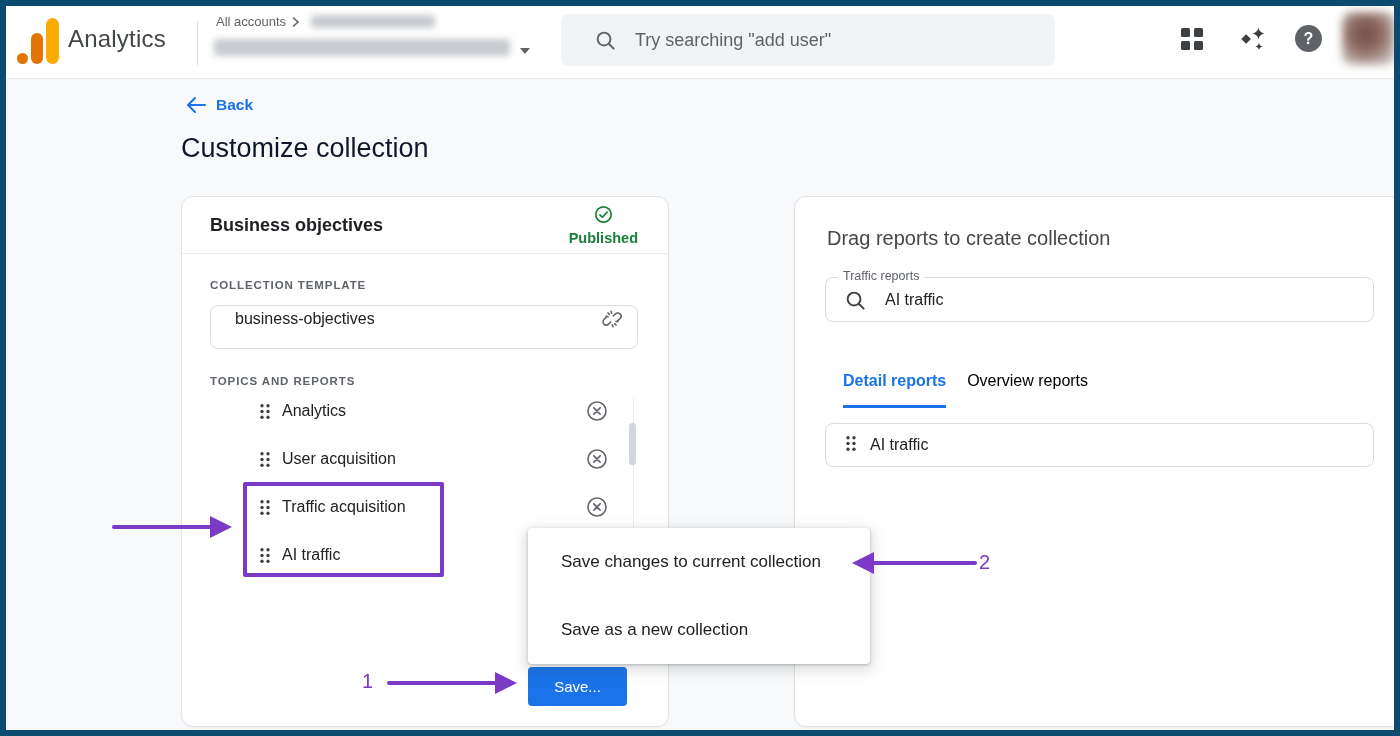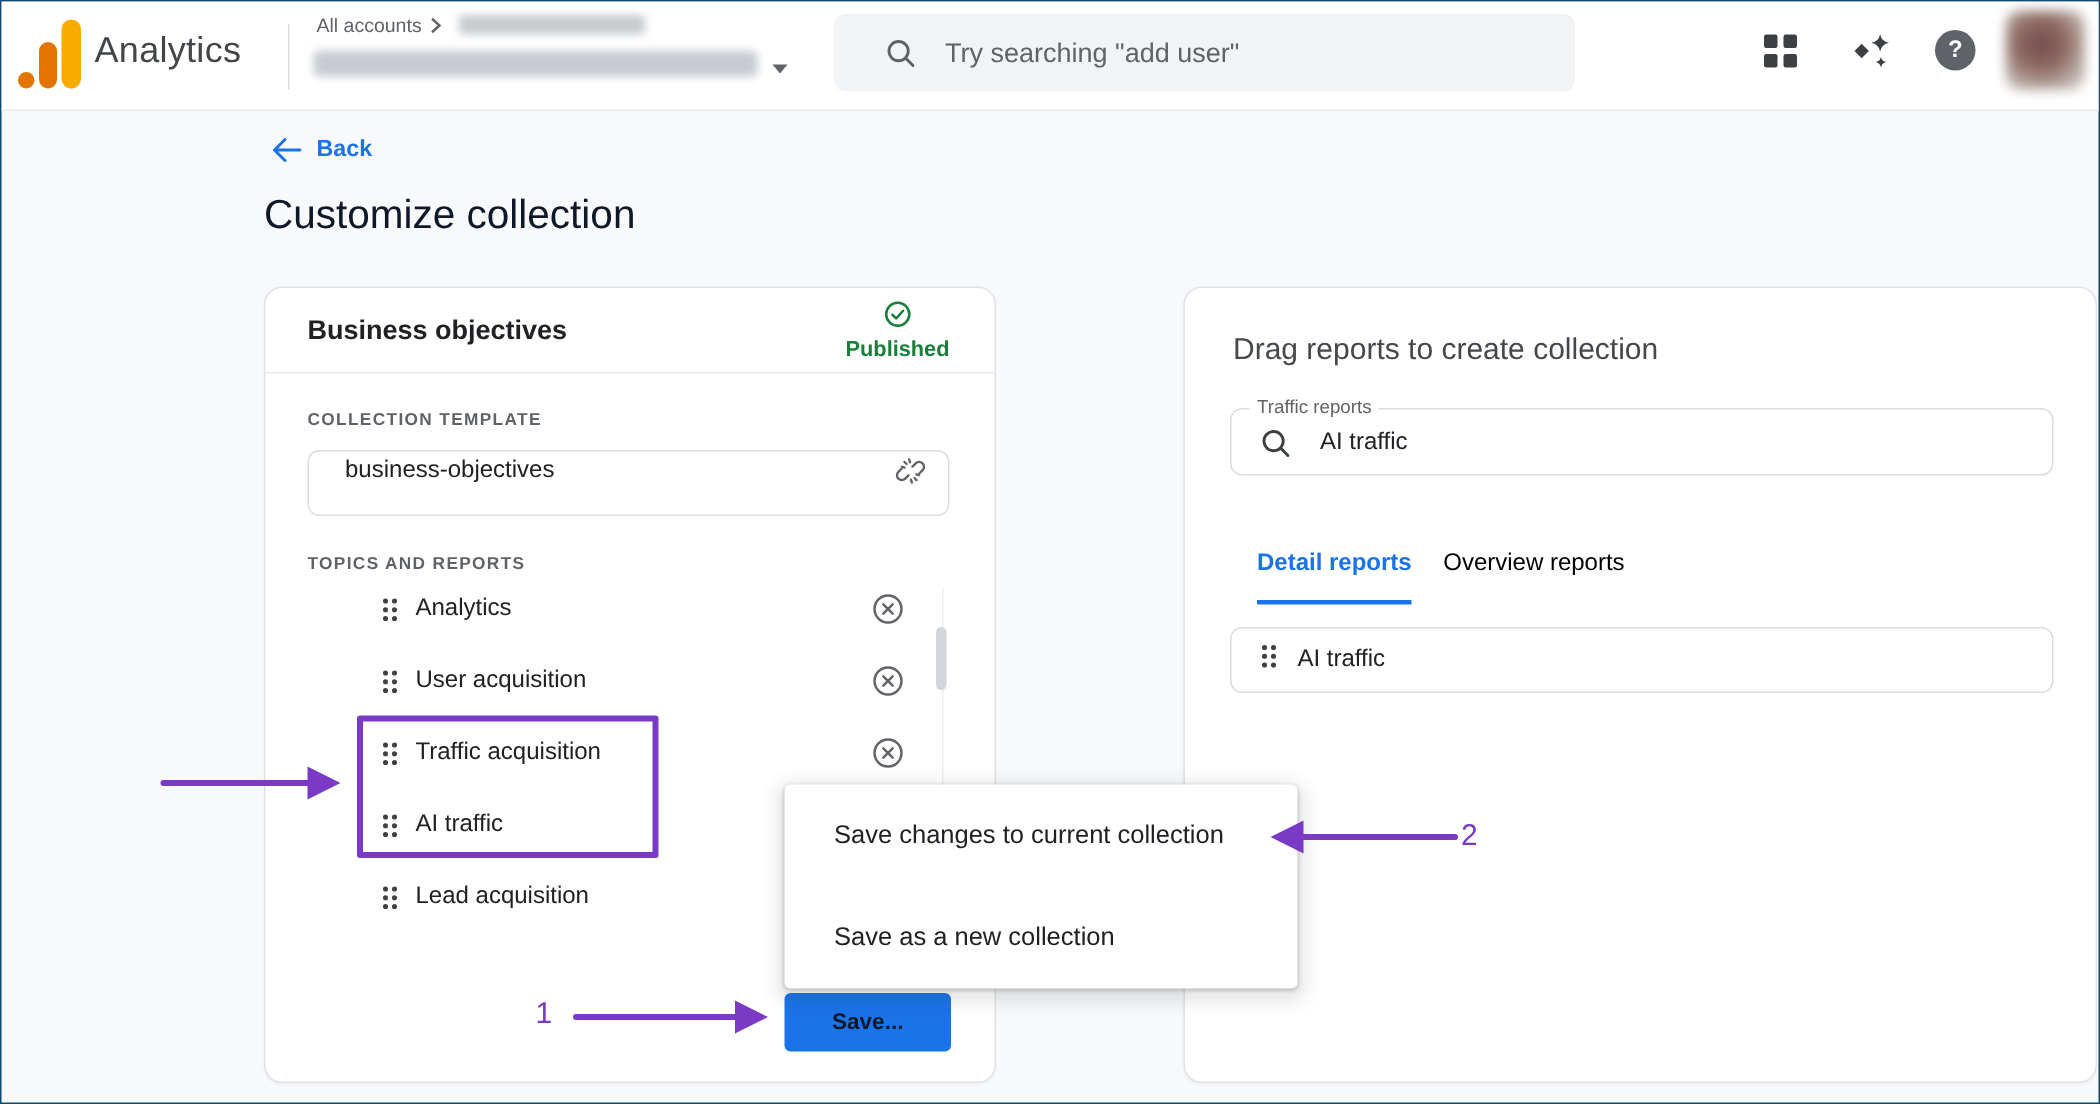--- a/index.html
+++ b/index.html
@@ -1,18 +1,18 @@
 <!DOCTYPE html>
 <html><head>
 <meta charset="utf-8">
 <style>
   * { margin:0; padding:0; box-sizing:border-box; }
   html,body { width:1400px; height:736px; }
   body { font-family:"Liberation Sans", sans-serif; color:#202124; }
-  .page { position:relative; width:1400px; height:736px; background:#f8f9fa; overflow:hidden; border:1px solid #0c4a6e; }
+  .page { position:relative; width:1400px; height:736px; background:#f8f9fa; overflow:hidden; border:6px solid #0c4a6e; }
 
   
   .header { position:absolute; left:0; top:0; width:1400px; height:73px; background:#fff; border-bottom:1px solid #e9eaec; }
   .logo { position:absolute; left:8px; top:10px; width:48px; height:52px; }
   .logo .dot  { position:absolute; left:3px;  bottom:4px; width:11px; height:11px; border-radius:50%; background:#e37400; }
   .logo .bar-mid  { position:absolute; left:17px; bottom:4px; width:12px; height:31px; border-radius:6px; background:#e37400; }
   .logo .bar-tall { position:absolute; left:32px; bottom:4px; width:13px; height:46px; border-radius:6.5px; background:#f9ab00; }
   .brand { position:absolute; left:62px; top:19px; font-size:24px; color:#424649; letter-spacing:.2px; }
   .hdr-divider { position:absolute; left:191px; top:15px; width:1px; height:44px; background:#dadce0; }
   .crumb-root { position:absolute; left:210px; top:8px; font-size:13px; color:#5f6368; display:flex; align-items:center; gap:5px; }
@@ -63,21 +63,21 @@
   .tab { font-size:16px; cursor:pointer; padding-bottom:15px; }
   .tab.active { color:#1a73e8; font-weight:bold; border-bottom:3px solid #1a73e8; }
   .tab.inactive { color:#000000; margin-left:21px; }
   .report-item { margin:15px 0 0 30px; width:549px; height:44px; border:1px solid #dadce0; border-radius:8px; display:flex; align-items:center; padding-left:19px; }
   .report-item .r-label { margin-left:13px; font-size:16px; color:#202124; }
 
   
   .scroll-track { position:absolute; left:627px; top:391px; width:1px; height:240px; background:#ebedef; }
   .scroll-thumb { position:absolute; left:623px; top:417px; width:7px; height:42px; border-radius:3.5px; background:#d2d5d9; cursor:pointer; }
   .hl-rect { position:absolute; left:237px; top:476px; width:201px; height:95px; border:4px solid #7b3ac6; border-radius:2px; z-index:6; }
-  .save-btn { position:absolute; left:522px; top:661px; width:111px; height:39px; background:#1a73e8; color:#0f172a; font-size:15px; font-weight:bold; border:none; border-radius:4px; cursor:pointer; z-index:4; font-family:inherit; }
+  .save-btn { position:absolute; left:522px; top:661px; width:99px; height:39px; background:#1a73e8; color:#ffffff; font-size:15px; font-weight:normal; border:none; border-radius:4px; cursor:pointer; z-index:4; font-family:inherit; }
   .save-menu { position:absolute; left:522px; top:522px; width:342px; height:136px; background:#fff; border-radius:4px; z-index:8;
                box-shadow:0 1px 3px rgba(60,64,67,.3), 0 4px 12px 4px rgba(60,64,67,.15); }
   .save-menu .mi { height:68px; line-height:68px; padding-left:33px; font-size:17px; color:#202124; cursor:pointer; }
   .arrow-line { position:absolute; height:4px; background:#7b3ac6; border-radius:2px; z-index:10; }
   .head-right { position:absolute; width:0; height:0; border-top:11px solid transparent; border-bottom:11px solid transparent; border-left:22px solid #7b3ac6; z-index:10; }
   .head-left  { position:absolute; width:0; height:0; border-top:11px solid transparent; border-bottom:11px solid transparent; border-right:22px solid #7b3ac6; z-index:10; }
   .step-num { position:absolute; font-size:20px; color:#7b3ac6; z-index:10; }
 </style>
 </head>
 <body>
@@ -242,41 +242,20 @@
               </svg>
             </span>
           <span class="t-label">AI traffic</span>
           <span class="remove">
               <svg width="24" height="24" viewBox="0 0 24 24">
                 <circle cx="12" cy="12" r="9" fill="none" stroke="#5f6368" stroke-width="1.6"></circle>
                 <path d="M8.9 8.9 L15.1 15.1 M15.1 8.9 L8.9 15.1" stroke="#5f6368" stroke-width="1.6" stroke-linecap="round"></path>
               </svg>
             </span>
         </div>
-        <div class="topic-row">
-          <span class="drag">
-              <svg width="12" height="17" viewBox="0 0 12 17">
-                <g fill="#3c4043">
-                  <circle cx="3" cy="2.7" r="1.7"></circle>
-                  <circle cx="9" cy="2.7" r="1.7"></circle>
-                  <circle cx="3" cy="8.5" r="1.7"></circle>
-                  <circle cx="9" cy="8.5" r="1.7"></circle>
-                  <circle cx="3" cy="14.3" r="1.7"></circle>
-                  <circle cx="9" cy="14.3" r="1.7"></circle>
-                </g>
-              </svg>
-            </span>
-          <span class="t-label">Lead acquisition</span>
-          <span class="remove">
-              <svg width="24" height="24" viewBox="0 0 24 24">
-                <circle cx="12" cy="12" r="9" fill="none" stroke="#5f6368" stroke-width="1.6"></circle>
-                <path d="M8.9 8.9 L15.1 15.1 M15.1 8.9 L8.9 15.1" stroke="#5f6368" stroke-width="1.6" stroke-linecap="round"></path>
-              </svg>
-            </span>
-        </div>
       </div>
     </div>
   </div>
 
   <div class="card card-right">
     <div class="rc-title">Drag reports to create collection</div>
     <div class="rsearch">
       <span class="float-label">Traffic reports</span>
       <svg width="23" height="23" viewBox="0 0 24 24">
         <circle cx="10.5" cy="10.5" r="6.7" fill="none" stroke="#3c4043" stroke-width="2"></circle>

